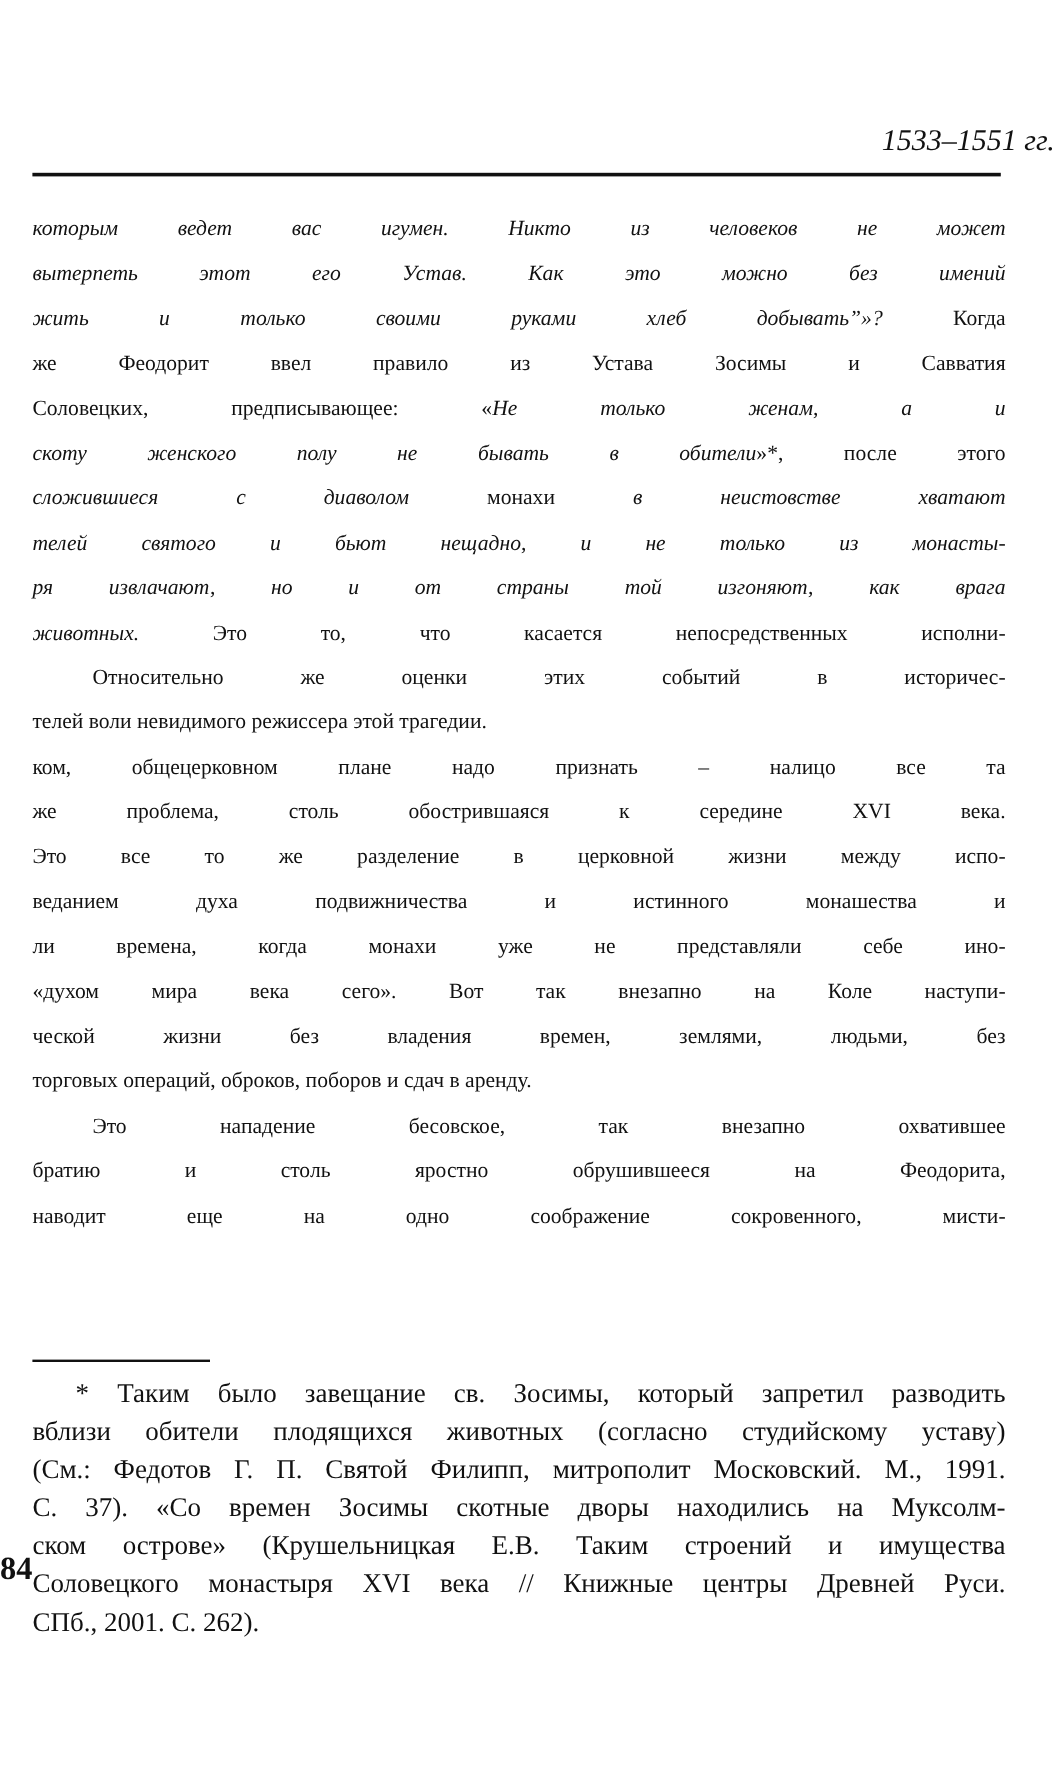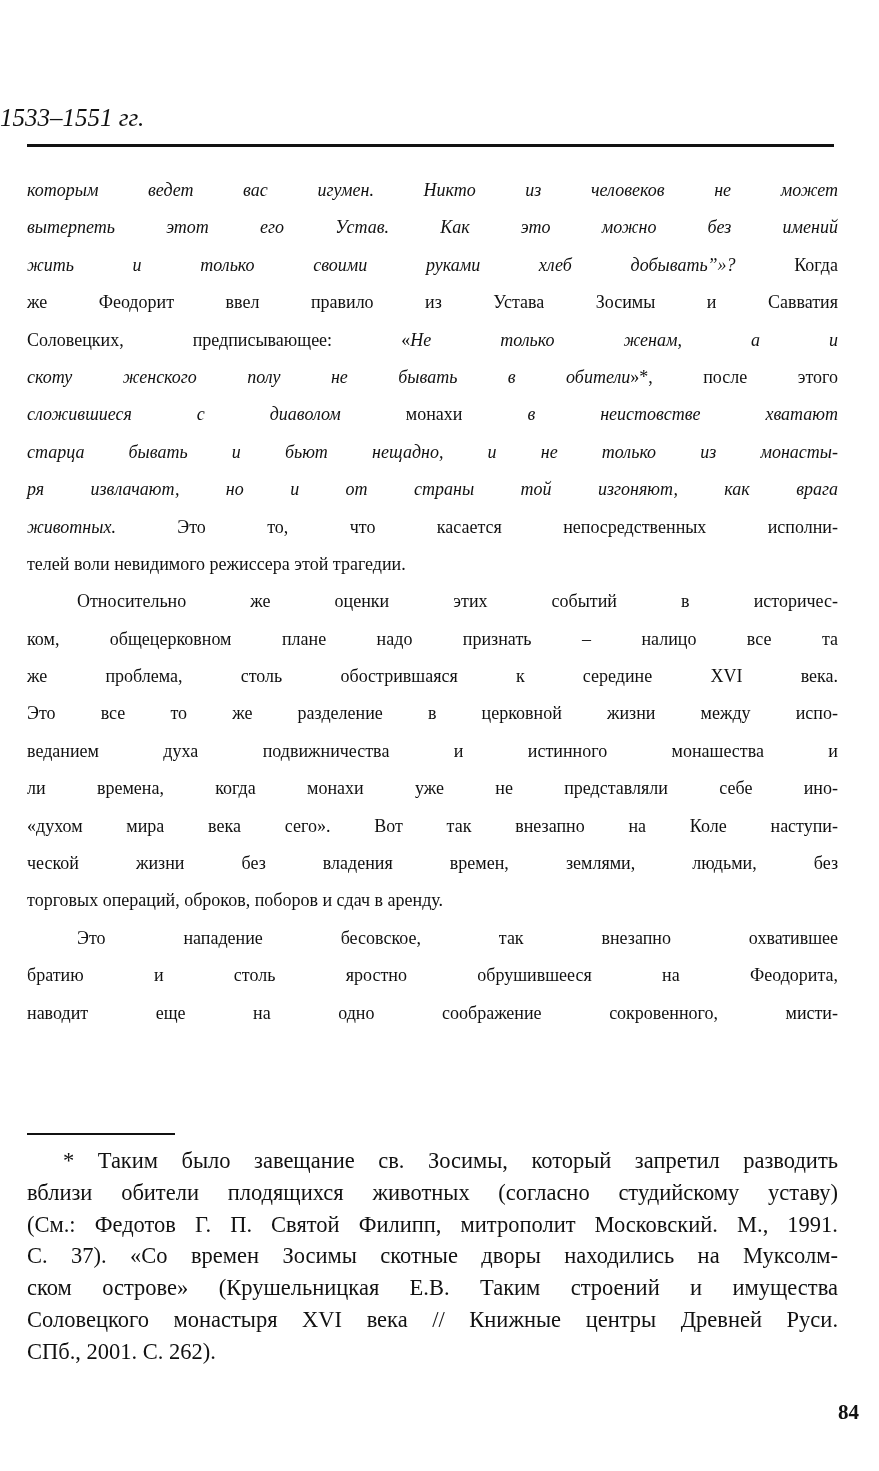--- a/index.html
+++ b/index.html
@@ -3,21 +3,21 @@
 <meta charset="utf-8">
 <style>
   html, body { margin: 0; padding: 0; background: #ffffff; }
   body {
     width: 879px; height: 1471px; position: relative; overflow: hidden;
     font-family: "Liberation Serif", "DejaVu Serif", serif;
     color: #111111;
   }
   .running-head {
     position: absolute; top: 104px; left: 0; width: 879px;
-    text-align: left; font-style: italic; font-size: 25px; letter-spacing: 0px;
+    text-align: right; font-style: italic; font-size: 25px; letter-spacing: 0px;
   }
   .head-rule {
     position: absolute; top: 144px; left: 27px; width: 807px; height: 3px;
     background: #111;
   }
   .body-text {
     position: absolute; top: 172px; left: 27px; width: 811px;
     font-size: 18px; line-height: 37.4px;
   }
   .line {
@@ -29,43 +29,43 @@
   .it { font-style: italic; }
   .fn-rule {
     position: absolute; top: 1133px; left: 27px; width: 148px; height: 2px; background: #111;
   }
   .footnote {
     position: absolute; top: 1145px; left: 27px; width: 811px;
     font-size: 22.5px; line-height: 31.8px;
   }
   .footnote .line { height: 31.8px; }
   .page-number {
-    position: absolute; top: 1400px; left: 0; width: 859px; text-align: right;
-    font-size: 21px; font-weight: bold;
+    position: absolute; top: 1292px; left: 0; width: 859px; text-align: left;
+    font-size: 27px; font-weight: bold;
   }
 </style>
 </head>
 <body>
 
 <div class="running-head">1533–1551 гг.</div>
 <div class="head-rule"></div>
 
 <div class="body-text" id="body-text">
     <span class="line"><span class="it">которым ведет вас игумен. Никто из человеков не может</span></span>
     <span class="line"><span class="it">вытерпеть этот его Устав. Как это можно без имений</span></span>
     <span class="line"><span class="it">жить и только своими руками хлеб добывать”»?</span><span> Когда</span></span>
     <span class="line"><span>же Феодорит ввел правило из Устава Зосимы и Савватия</span></span>
     <span class="line"><span>Соловецких, предписывающее: «</span><span class="it">Не только женам, а и</span></span>
     <span class="line"><span class="it">скоту женского полу не бывать в обители</span><span>»*, после этого</span></span>
     <span class="line"><span class="it">сложившиеся с диаволом</span><span> монахи </span><span class="it">в неистовстве хватают</span></span>
-    <span class="line"><span class="it">старца бывать и бьют нещадно, и не только из монасты-</span></span>
+    <span class="line"><span class="it">телей святого и бьют нещадно, и не только из монасты-</span></span>
     <span class="line"><span class="it">ря извлачают, но и от страны той изгоняют, как врага</span></span>
     <span class="line"><span class="it">животных.</span><span> Это то, что касается непосредственных исполни-</span></span>
+    <span class="line indent"><span>Относительно же оценки этих событий в историчес-</span></span>
     <span class="line last"><span>телей воли невидимого режиссера этой трагедии.</span></span>
-    <span class="line indent"><span>Относительно же оценки этих событий в историчес-</span></span>
     <span class="line"><span>ком, общецерковном плане надо признать – налицо все та</span></span>
     <span class="line"><span>же проблема, столь обострившаяся к середине XVI века.</span></span>
     <span class="line"><span>Это все то же разделение в церковной жизни между испо-</span></span>
     <span class="line"><span>веданием духа подвижничества и истинного монашества и</span></span>
     <span class="line"><span>ли времена, когда монахи уже не представляли себе ино-</span></span>
     <span class="line"><span>«духом мира века сего». Вот так внезапно на Коле наступи-</span></span>
     <span class="line"><span>ческой жизни без владения времен, землями, людьми, без</span></span>
     <span class="line last"><span>торговых операций, оброков, поборов и сдач в аренду.</span></span>
     <span class="line indent"><span>Это нападение бесовское, так внезапно охватившее</span></span>
     <span class="line"><span>братию и столь яростно обрушившееся на Феодорита,</span></span>

